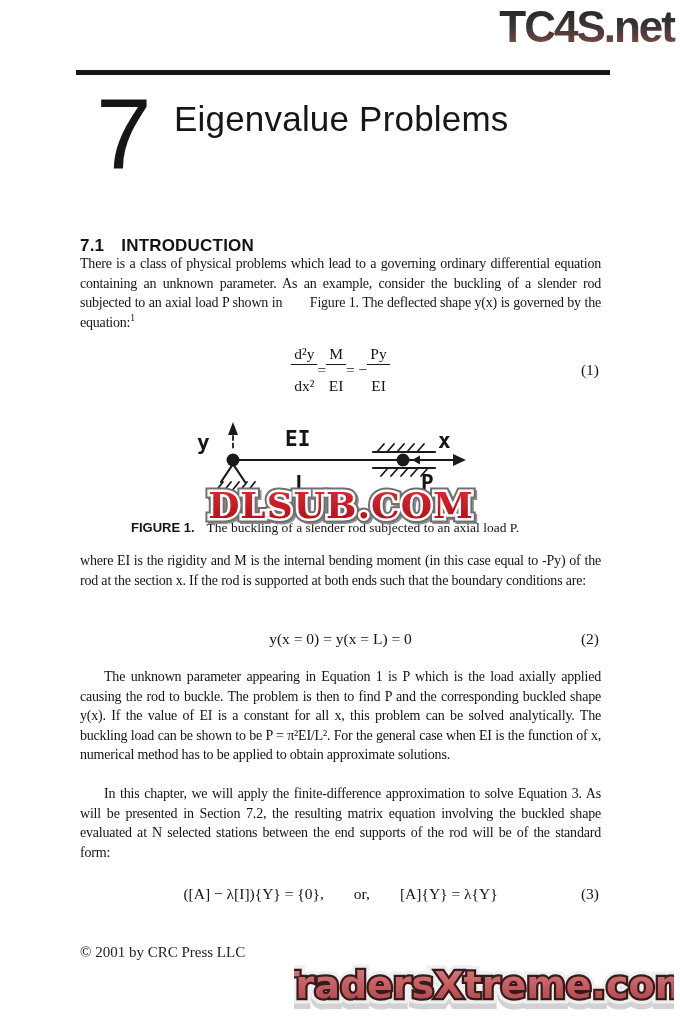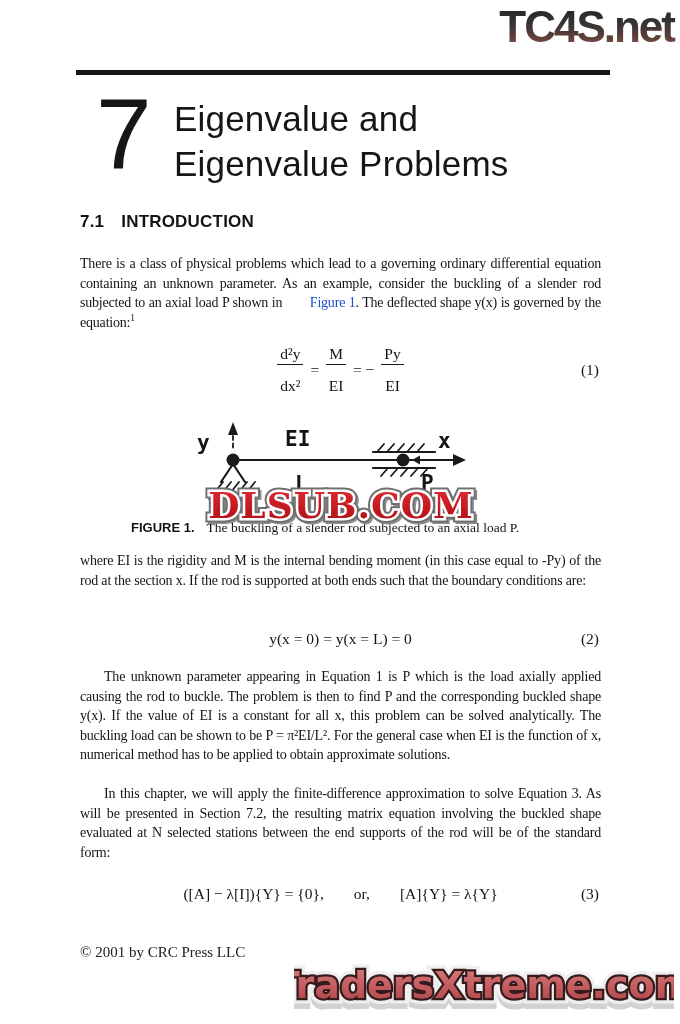--- a/index.html
+++ b/index.html
@@ -21,48 +21,48 @@
     font-size:100px; line-height:100px; color:#161616;
   }
   #chapter-title {
     position:absolute; left:174px; top:96px;
     font-family:"Liberation Sans", sans-serif; font-weight:400;
     font-size:35px; line-height:45px; color:#161616; letter-spacing:0.2px;
   }
 
   
   #section-heading {
-    position:absolute; left:80px; top:212px;
+    position:absolute; left:80px; top:236px;
     font-family:"Liberation Sans", sans-serif; font-weight:700;
     font-size:17px; color:#141414; display:flex; gap:17px; letter-spacing:0.2px;
   }
 
   
   .para {
     position:absolute; left:80px; width:521px;
     text-align:justify; font-size:14px; line-height:19.5px;
     letter-spacing:-0.2px; color:#141414;
   }
   .para.indent { text-indent:24px; }
   #para-intro   { top:254px; }
   #para-rigidity{ top:551px; }
   #para-unknown { top:667px; }
   #para-plan    { top:784px; }
 
-  .fig-link { color:#1d4ed8; cursor:pointer;margin-left:24px; }
+  .fig-link { color:#0f172a; cursor:pointer;margin-left:24px; }
   sup.fn { font-size:9.5px; vertical-align:super; line-height:0; }
 
   
   .eq {
     position:absolute; left:80px; width:521px; text-align:center;
     font-size:15.5px; color:#141414;
   }
   .eq .eqnum { position:absolute; right:2px; top:50%; transform:translateY(-50%); }
   #eq1 { top:341px; height:58px; }
-  #eq1 .eq-inner { display:flex; justify-content:center; align-items:center; height:100%; gap:7px; }
+  #eq1 .eq-inner { display:flex; justify-content:center; align-items:center; height:100%; }
   #eq2 { top:627px; height:24px; line-height:24px; }
   #eq3 { top:881px; height:26px; line-height:26px; }
   #eq3 .eq-inner { display:inline-flex; gap:30px; }
   .frac { display:inline-block; vertical-align:middle; text-align:center; line-height:1.15; }
   .frac .num { display:block; border-bottom:1.4px solid #1a1a1a; padding:0 3px 1.5px; }
   .frac .den { display:block; padding-top:12px; }
 
   
   #figure-svg { position:absolute; left:185px; top:418px; }
   #figure-caption {
@@ -95,21 +95,20 @@
       <stop offset="1" stop-color="#9b6d63"></stop>
     </linearGradient>
   </defs>
   <text x="214" y="42" text-anchor="end" font-family="Liberation Sans, sans-serif" font-weight="bold" font-size="44" letter-spacing="-2" fill="url(#tcgrad)">TC4S.net</text>
 </svg>
 
 <div id="top-rule"></div>
 
 <div id="chapter-number">7</div>
 <div id="chapter-title">
-  <div>Eigenvalue and</div>
   <div>Eigenvalue Problems</div>
 </div>
 
 <div id="section-heading">
   <span>7.1</span>
   <span>INTRODUCTION</span>
 </div>
 
 <div class="para" id="para-intro">
   <span>There is a class of physical problems which lead to a governing ordinary differential equation containing an unknown parameter. As an example, consider the buckling of a slender rod subjected to an axial load P shown in </span><span class="fig-link">Figure 1</span><span>. The deflected shape y(x) is governed by the equation:</span><sup class="fn">1</sup>

